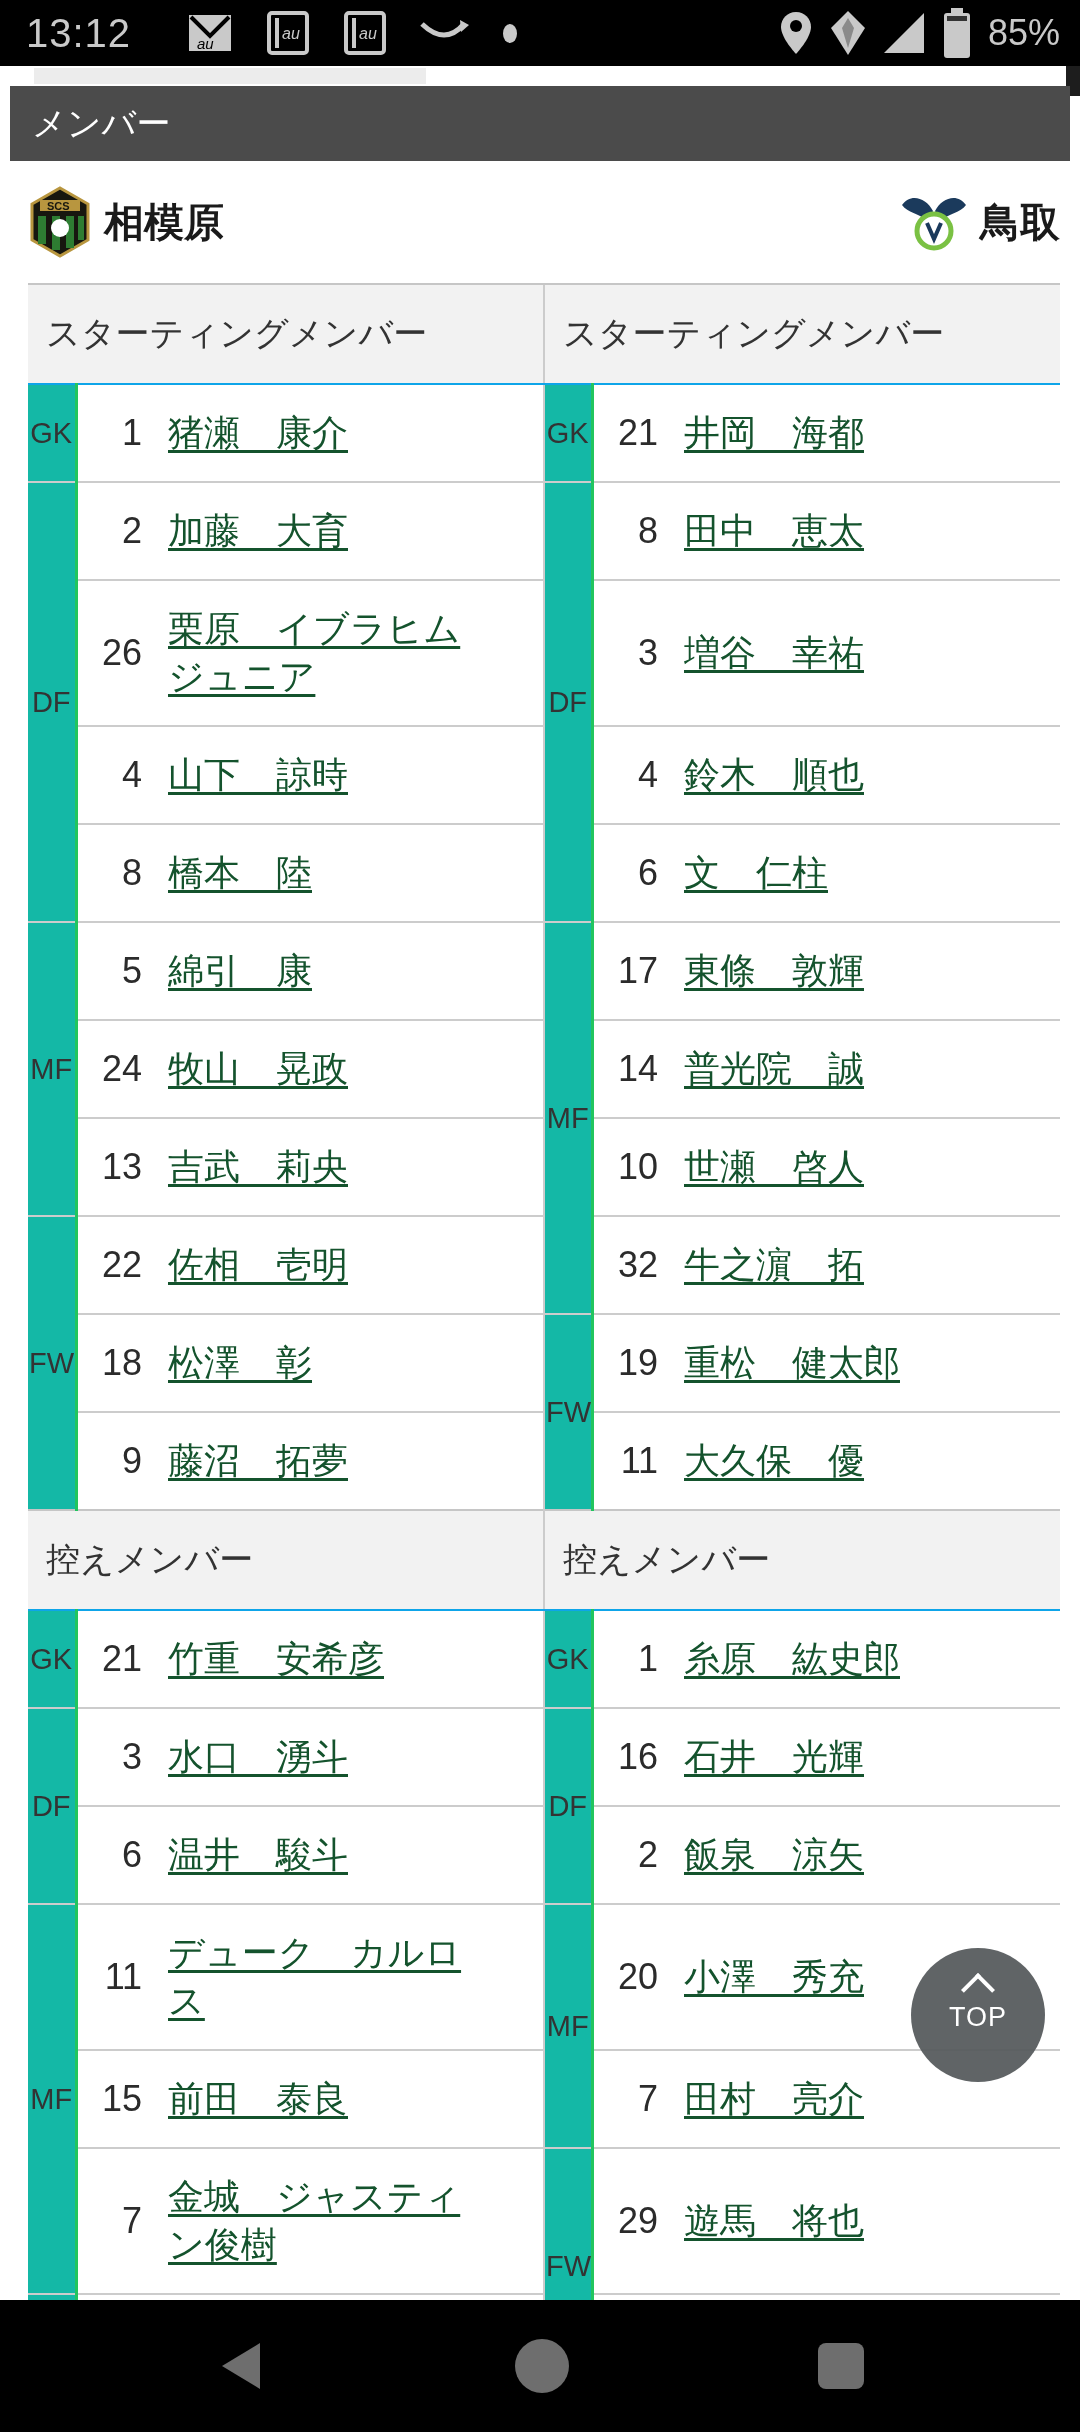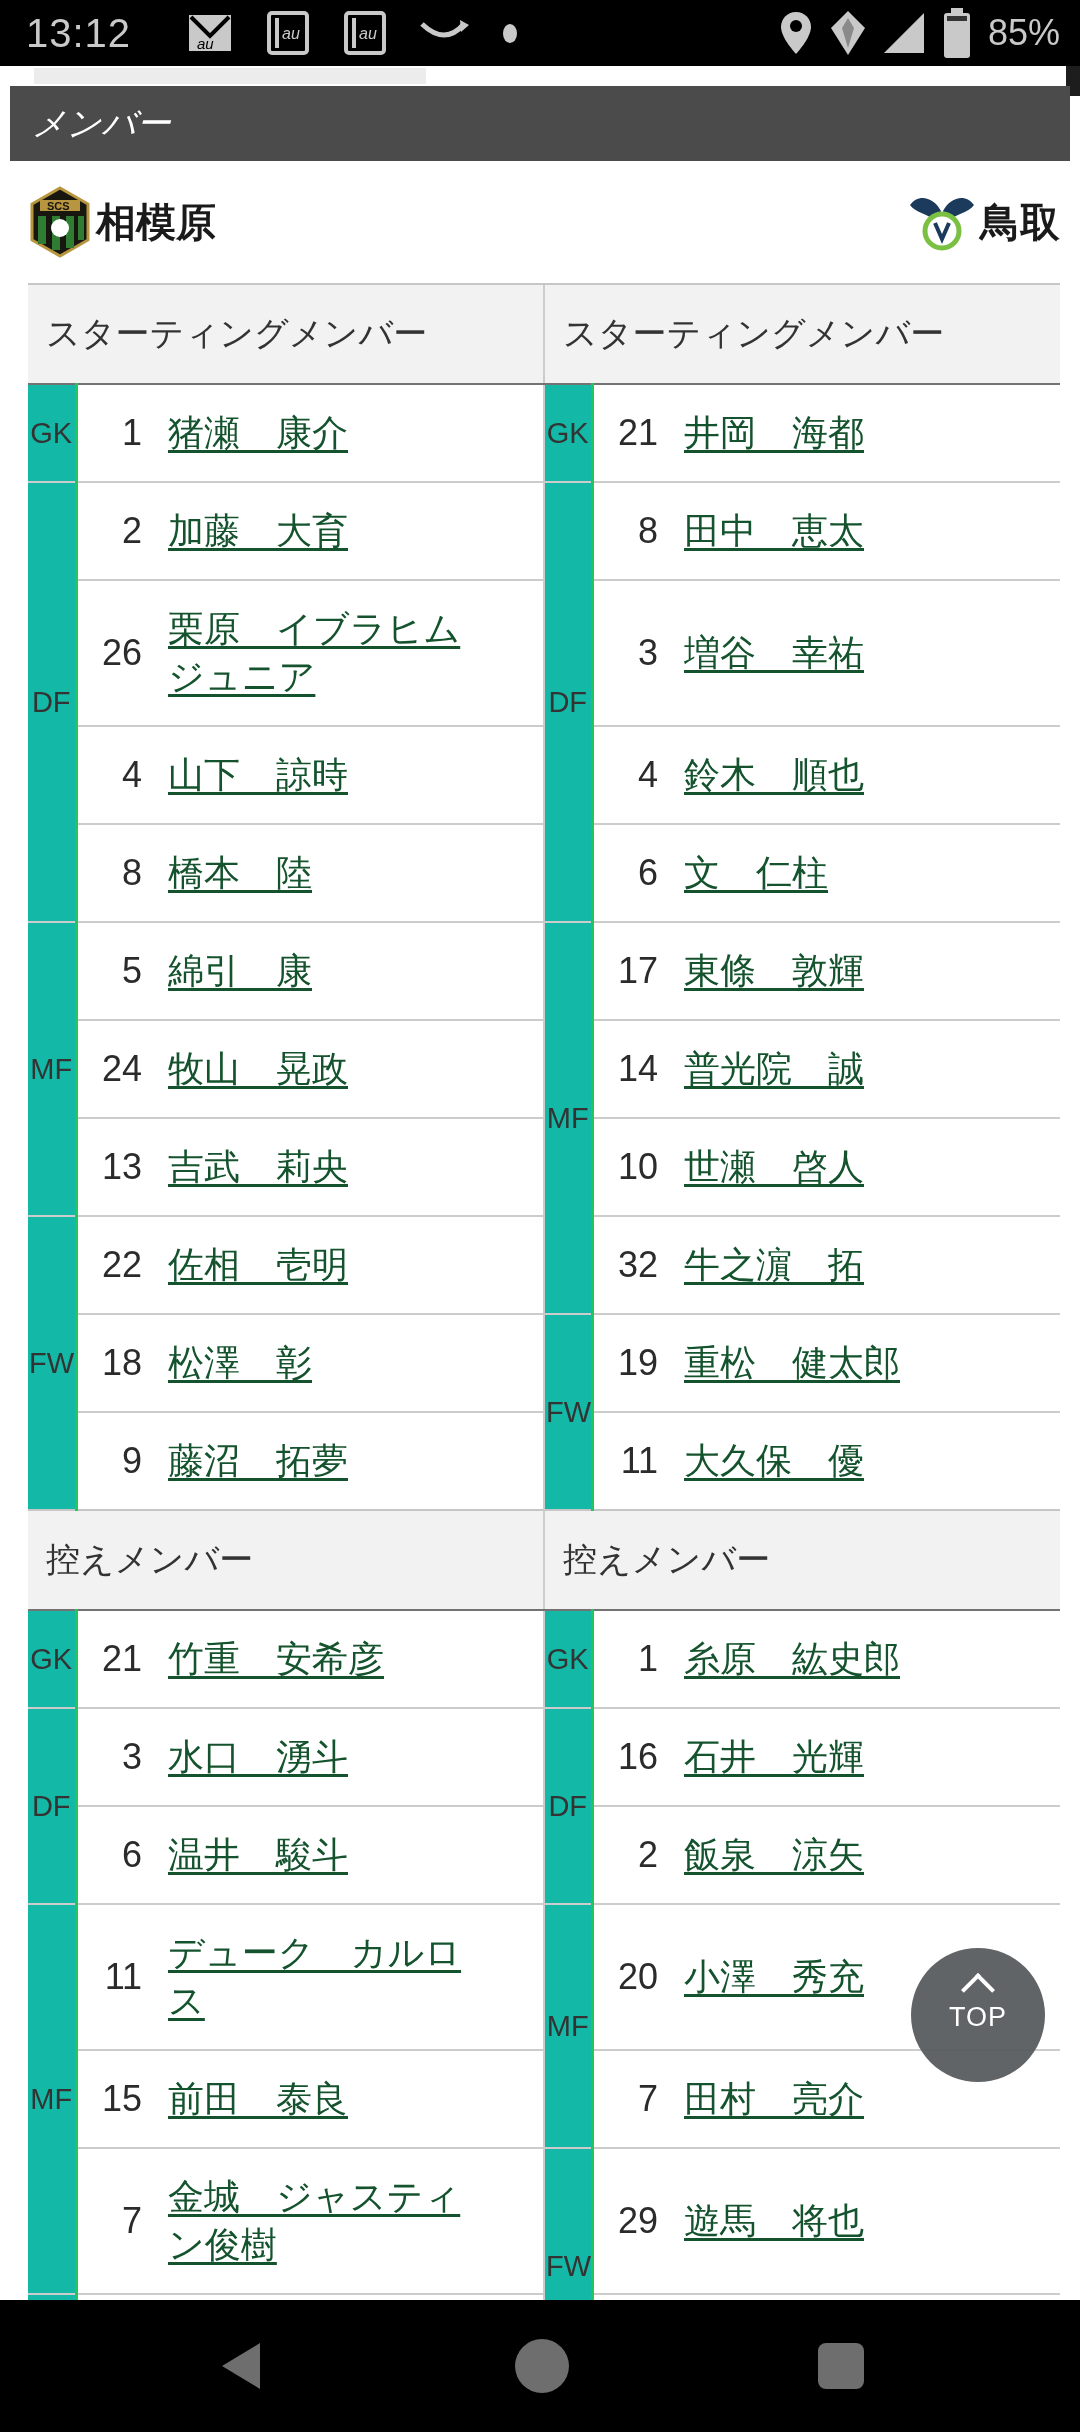--- a/index.html
+++ b/index.html
@@ -16,35 +16,35 @@
   .sb-batt-text{font-size:36px;color:#c9c9c9;}
   .sb-dot{width:14px;height:19px;border-radius:50%;background:#c9c9c9;}
 
   
   .chrome-strip{position:absolute;top:66px;left:0;width:1080px;height:20px;background:#fff;}
   .chrome-strip .tabrest{position:absolute;left:34px;top:2px;width:392px;height:16px;background:#ececec;}
   .scroll-nub{position:absolute;top:66px;right:0;width:14px;height:30px;background:#1d1d1d;}
 
   
   .page-header{position:absolute;top:86px;left:10px;width:1060px;height:75px;background:#4b4b4b;
-               display:flex;align-items:center;font-style:italic;}
+               display:flex;align-items:center;}
   .page-header span{color:#fff;font-size:34px;margin-left:22px;}
 
   
   .teams-row{position:absolute;top:161px;left:0;width:1080px;height:122px;
              display:flex;align-items:center;justify-content:space-between;
              padding:0 20px 0 28px;box-sizing:border-box;}
-  .team{display:flex;align-items:center;gap:4px;}
+  .team{display:flex;align-items:center;gap:12px;}
   .team-name{font-size:40px;color:#1a1a1a;font-weight:600;}
 
   
   .roster{position:absolute;top:283px;left:28px;width:1032px;border-collapse:collapse;table-layout:fixed;}
   .roster th.section-header{background:#f2f2f2;color:#333;font-weight:normal;font-size:34px;
       text-align:left;padding:0 0 0 18px;height:98px;
-      border-top:2px solid #c6c6c6;border-bottom:2px solid #737373;}
+      border-top:2px solid #c6c6c6;border-bottom:2px solid #0ea5e9;}
   .roster td{border-top:2px solid #ccc;vertical-align:middle;}
   td.pos{background:#14b8a6;font-size:29px;color:#333;text-align:center;
          border-right:3px solid #22c55e;}
   td.pos-r, th.head-r{border-left:2px solid #ccc;}
   td.num{font-size:36px;color:#2b2b2b;text-align:right;padding:24px 14px 24px 0;line-height:48px;}
   td.name{font-size:36px;padding:24px 72px 24px 12px;line-height:48px;word-break:break-all;}
   a.player{color:#14532d;text-decoration:underline;text-underline-offset:5px;cursor:pointer;}
   .cut-frag{width:300px;height:40px;
      background:linear-gradient(90deg,#2222dd 0 118px,transparent 118px 150px,#2222dd 150px 238px,transparent 238px);}
 

